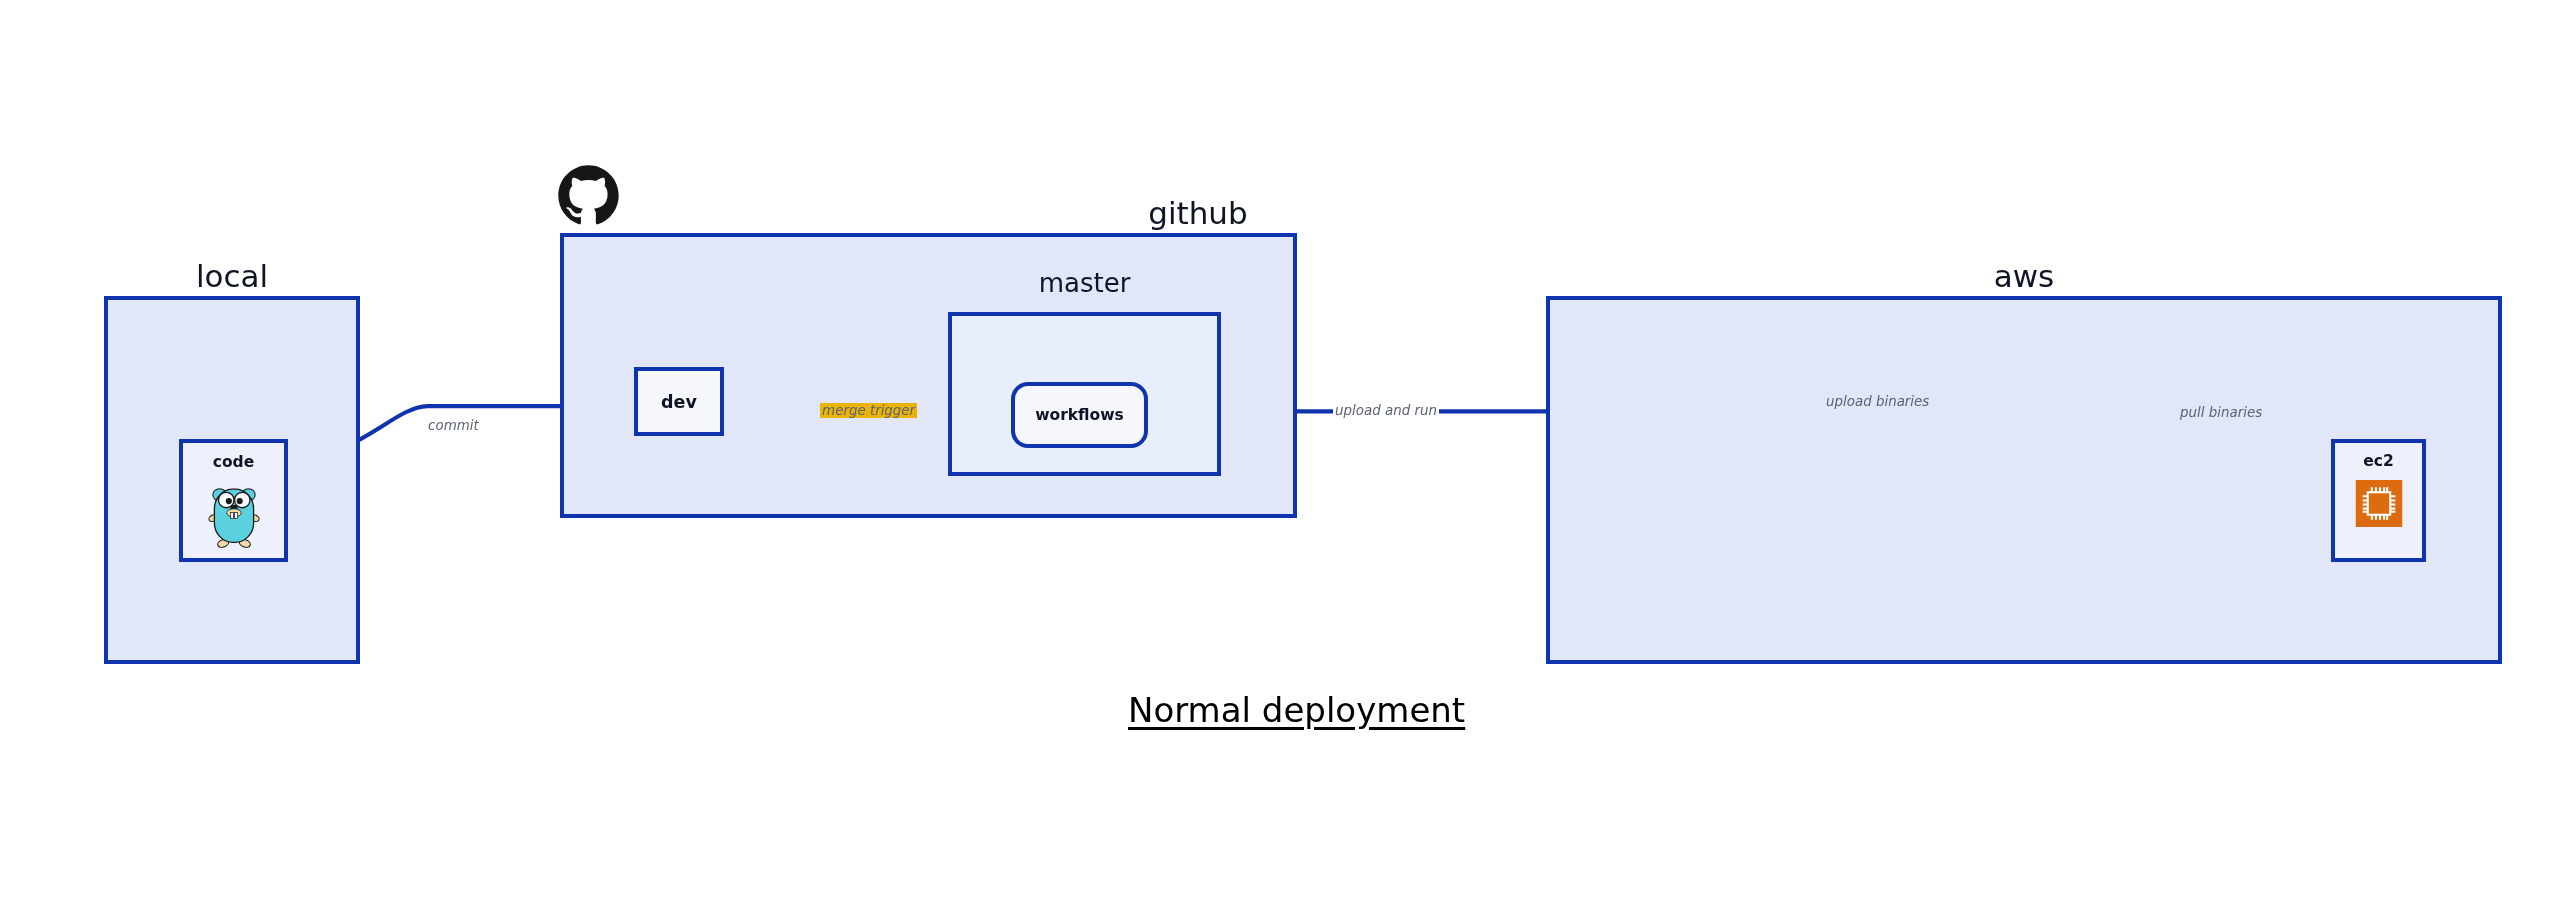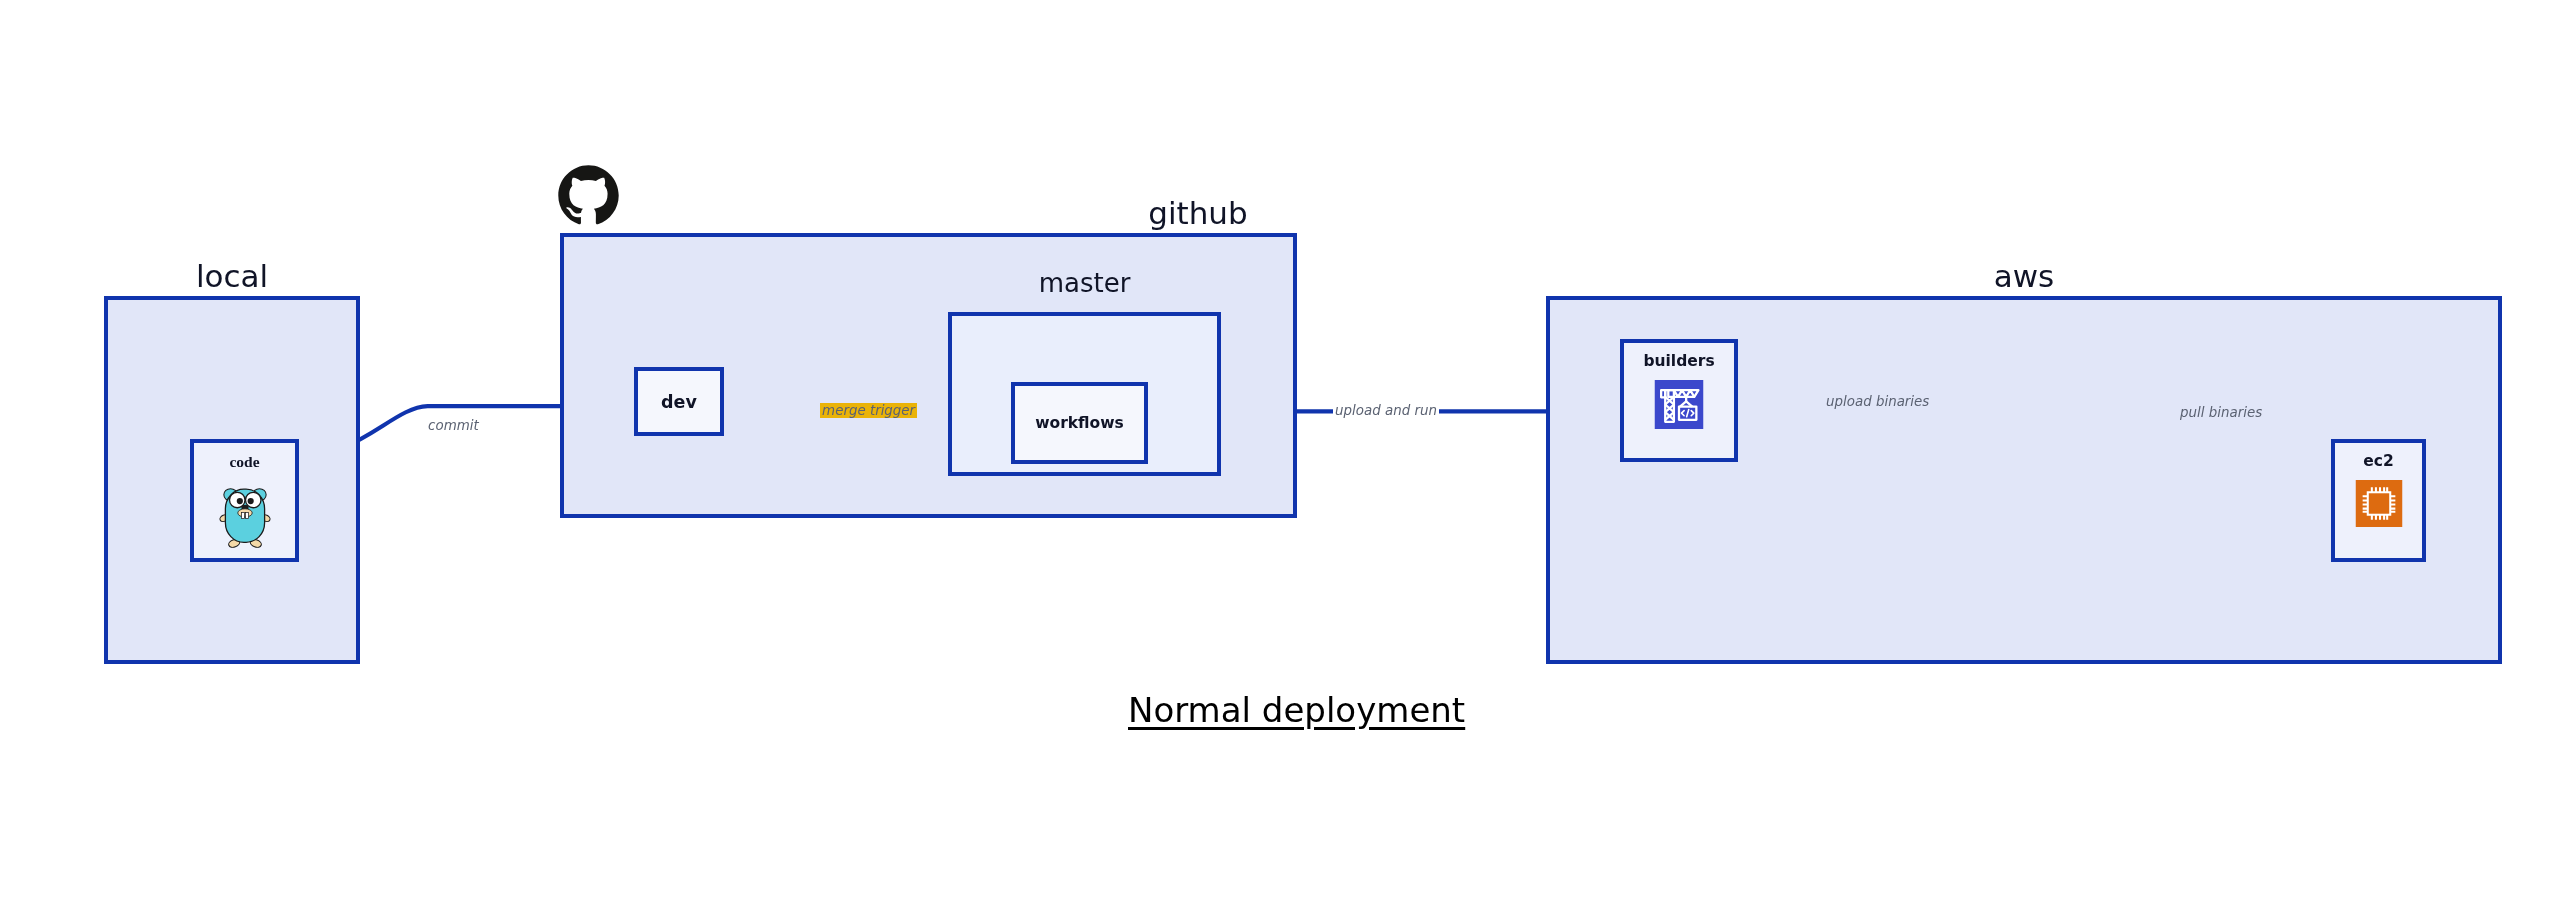--- a/index.html
+++ b/index.html
@@ -136,21 +136,21 @@
 
     <g>
       <path d="M 4070 788 C 4180 788 4215 805 4280 838" stroke="#1034ad" stroke-width="8" fill="none"></path>
       <path d="M 4330 845 C 4400 885 4460 925 4512 962" stroke="#1034ad" stroke-width="8" fill="none" marker-end="url(#arw)"></path>
     </g>
   </svg>
 
   <div class="group-title" style="left:104px; top:258px; width:256px;">local</div>
   <div class="group-box" style="left:104px; top:296px; width:256px; height:368px;"></div>
 
-  <div class="node-box" style="left:190px; top:439px; width:109px; height:123px;font-family:Liberation Serif, serif;">
+  <div class="node-box" style="left:179px; top:439px; width:109px; height:123px;">
     <div class="node-label" style="top:10.3px;">code</div>
     <div class="icon-slot" style="left:50%; top:40px; transform:translateX(-50%);">
       <svg width="56" height="65" viewBox="0 0 108 126">
 
         <ellipse cx="26" cy="23" rx="13" ry="12" fill="#5bd0df" stroke="#1b1b1b" stroke-width="2"></ellipse>
         <ellipse cx="82" cy="23" rx="13" ry="12" fill="#5bd0df" stroke="#1b1b1b" stroke-width="2"></ellipse>
 
         <ellipse cx="14" cy="68" rx="9" ry="6" fill="#f4d9a8" stroke="#1b1b1b" stroke-width="2" transform="rotate(-25 14 68)"></ellipse>
         <ellipse cx="94" cy="68" rx="9" ry="6" fill="#f4d9a8" stroke="#1b1b1b" stroke-width="2" transform="rotate(25 94 68)"></ellipse>
 
@@ -188,54 +188,27 @@
   <div class="group-title" style="left:1113px; top:195px; width:170px;">github</div>
   <div class="group-box" style="left:560px; top:233px; width:737px; height:285px;"></div>
 
   <div class="node-box plain" style="left:634px; top:367px; width:90px; height:69px;">
     <div class="node-label centered">dev</div>
   </div>
 
   <div class="group-title" style="left:948px; top:268px; width:273px; font-size:26px;">master</div>
   <div class="sub-box" style="left:948px; top:312px; width:273px; height:164px;"></div>
 
-  <div class="node-box plain" style="left:1011px; top:382px; width:137px; height:82px;">
+  <div class="node-box plain" style="left:1011px; top:382px; width:137px; height:66px;border-radius:17px;">
     <div class="node-label centered" style="font-size:15.5px;">workflows</div>
   </div>
 
   <div class="group-title" style="left:1546px; top:258px; width:956px;">aws</div>
   <div class="group-box" style="left:1546px; top:296px; width:956px; height:368px;"></div>
 
-  <div class="node-box" style="left:1620px; top:339px; width:67px; height:123px; width:118px;">
-    <div class="node-label" style="top:9.3px;">builders</div>
-    <div class="icon-slot" style="left:50%; top:37px; transform:translateX(-50%);">
-      <svg width="49" height="49" viewBox="0 0 96 96">
-        <rect x="0" y="0" width="96" height="96" fill="#3b48cc"></rect>
-        <g stroke="#ffffff" stroke-width="4.5" fill="none" stroke-linejoin="round">
-
-          <rect x="21" y="20" width="17" height="62"></rect>
-          <path d="M21 33 L38 48 M38 33 L21 48 M21 48 L38 63 M38 48 L21 63 M21 63 L38 78 M38 63 L21 78"></path>
-
-          <rect x="13" y="20" width="8" height="14"></rect>
-
-          <path d="M27 20 L86 20 L78 33 L27 33 Z"></path>
-          <path d="M38 20 L46 33 M54 20 L46 33 M54 20 L62 33 M70 20 L62 33 M70 20 L78 33"></path>
-
-          <path d="M62 33 L62 42"></path>
-          <path d="M50 52 L62 42 L74 52"></path>
-          <rect x="48" y="52" width="34" height="26"></rect>
-        </g>
-        <g stroke="#ffffff" stroke-width="3.2" fill="none" stroke-linecap="round" stroke-linejoin="round">
-          <path d="M58 60 L53 65 L58 70"></path>
-          <path d="M72 60 L77 65 L72 70"></path>
-          <path d="M67 58 L63 72"></path>
-        </g>
-      </svg>
-    </div>
-  </div>
 
 
   <div class="node-box" style="left:2331px; top:439px; width:95px; height:123px;padding-left:28px;">
     <div class="node-label" style="top:9.3px;">ec2</div>
     <div class="icon-slot" style="left:50%; top:37px; transform:translateX(-50%);">
       <svg width="47" height="47" viewBox="0 0 92 92">
         <rect x="0" y="0" width="92" height="92" fill="#dd6b10"></rect>
         <g stroke="#ffffff" stroke-width="4" fill="none">
           <rect x="24" y="24" width="44" height="44"></rect>
           <path d="M32 24 L32 14 M40 24 L40 14 M48 24 L48 14 M56 24 L56 14 M62 24 L62 14"></path>

